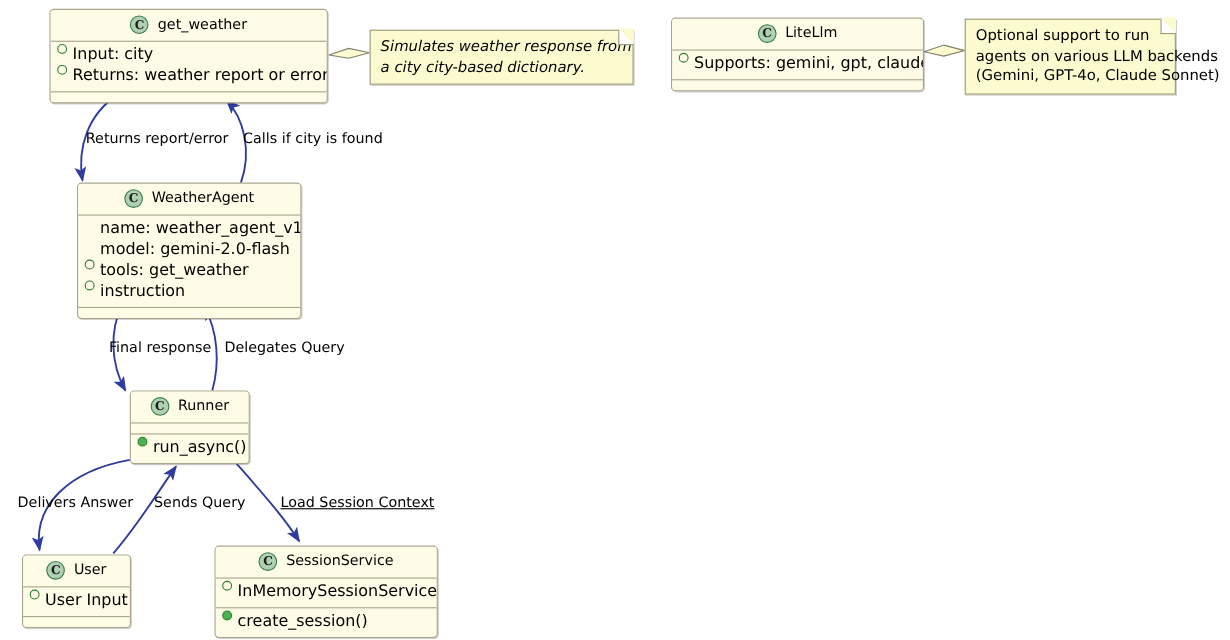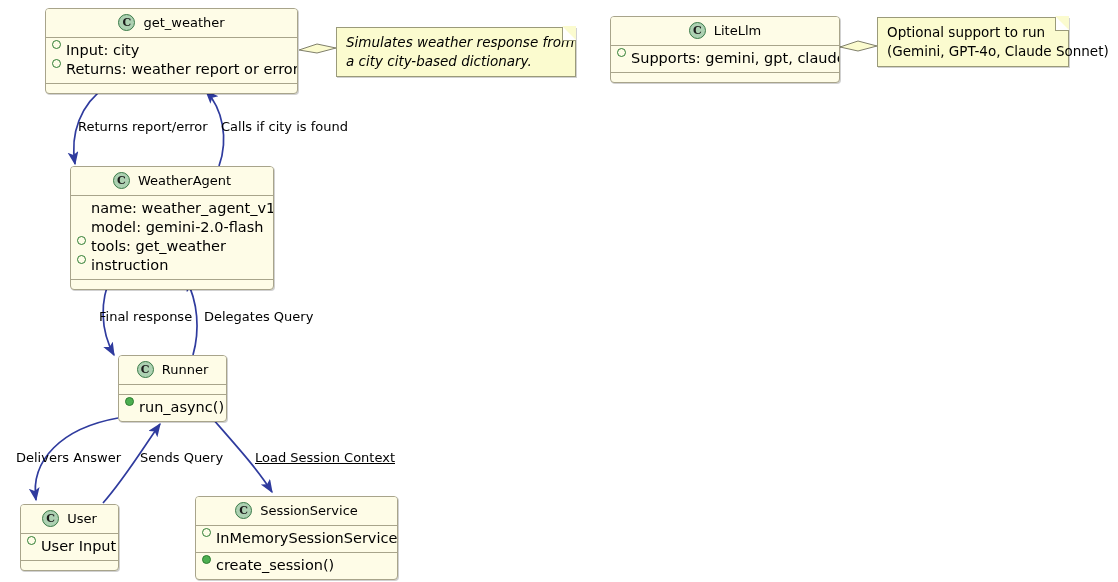--- a/index.html
+++ b/index.html
@@ -238,20 +238,21 @@
         <span class="vis pub-field"></span>
         <span>Supports: gemini, gpt, claude</span>
       </div>
     </div>
     <div class="uml-compartment empty"></div>
   </div>
 
   <div class="uml-note" style="left:877px; top:17px; width:192px;">
     <span class="fold"></span>
     <div class="note-line">Optional support to run</div>
+    <div class="note-line">agents on various LLM backends</div>
     <div class="note-line">(Gemini, GPT-4o, Claude Sonnet)</div>
   </div>
 
   <div class="uml-class" style="left:70px; top:166px; width:204px;">
     <div class="uml-header">
       <span class="class-icon">C</span>
       <span class="class-title">WeatherAgent</span>
     </div>
     <div class="uml-compartment">
       <div class="member">

